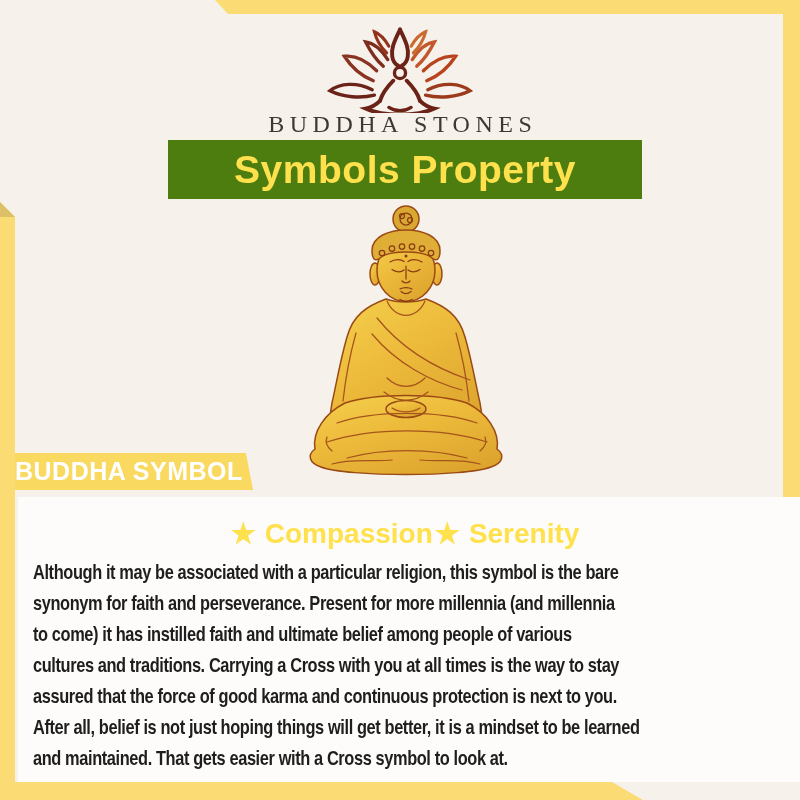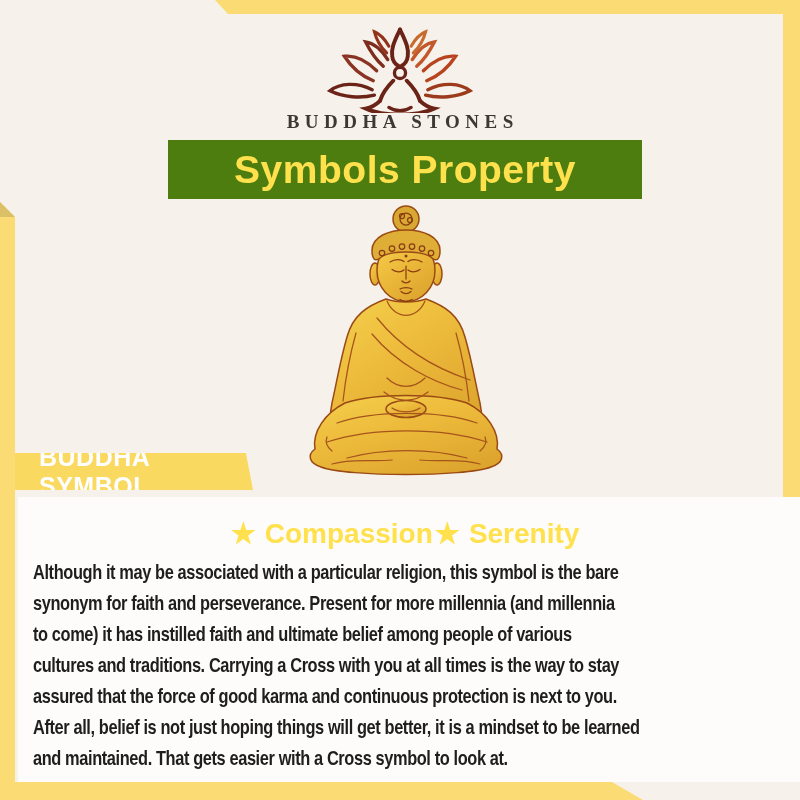--- a/index.html
+++ b/index.html
@@ -12,32 +12,32 @@
   }
   
   .ribbon-frame{position:absolute;left:0;top:0;width:800px;height:800px;background:#fbdc74;}
   #ribbon-top-right{clip-path:polygon(215px 0,800px 0,800px 590px,783px 560px,783px 14px,228px 14px);}
   #ribbon-left-bottom{clip-path:polygon(0 202px,15px 217px,15px 782px,612px 782px,643px 800px,0 800px);}
   #ribbon-left-shade{position:absolute;left:0;top:202px;width:15px;height:15px;
     background:#dcc068;clip-path:polygon(0 0,100% 100%,0 100%);}
   
   #logo{position:absolute;left:322px;top:24px;width:156px;height:89px;}
   #brand{position:absolute;left:0;top:111px;width:800px;text-align:center;
-    font-family:"Liberation Serif", serif;font-size:19px;font-weight:700;
+    font-family:"Liberation Serif", serif;font-size:24px;font-weight:400;
     letter-spacing:5.5px;color:#3e3834;text-indent:5.5px;}
   
   #title-band{position:absolute;left:168px;top:140px;width:474px;height:59px;
     background:#4d7c0f;display:flex;align-items:center;justify-content:center;}
   #title-text{font-size:39px;font-weight:bold;color:#ffe14d;letter-spacing:0.5px;}
   
   #statue{position:absolute;left:296px;top:203px;width:220px;height:286px;}
   
   #name-ribbon{position:absolute;left:15px;top:453px;width:238px;height:37px;
     background:#f9d95f;clip-path:polygon(0 0,97% 0,100% 100%,0 100%);
-    display:flex;align-items:center;padding-left:24px;box-sizing:border-box;}
+    display:flex;align-items:center;box-sizing:border-box;}
   #name-ribbon span{font-size:25px;font-weight:bold;color:#ffffff;letter-spacing:0.5px;}
   
   #content-panel{position:absolute;left:18px;top:497px;width:782px;height:285px;background:#fefcfa;}
   #props-line{position:absolute;left:20px;top:517px;width:770px;text-align:center;
     font-size:28px;font-weight:bold;color:#ffe04d;}
   #props-line .star{margin-right:9px;}
   #props-line .star2{margin-left:2px;}
   #description{position:absolute;left:33px;top:556px;width:960px;
     font-size:21px;font-weight:bold;color:#1e1e1e;line-height:31px;
     letter-spacing:-0.5px;white-space:pre;

